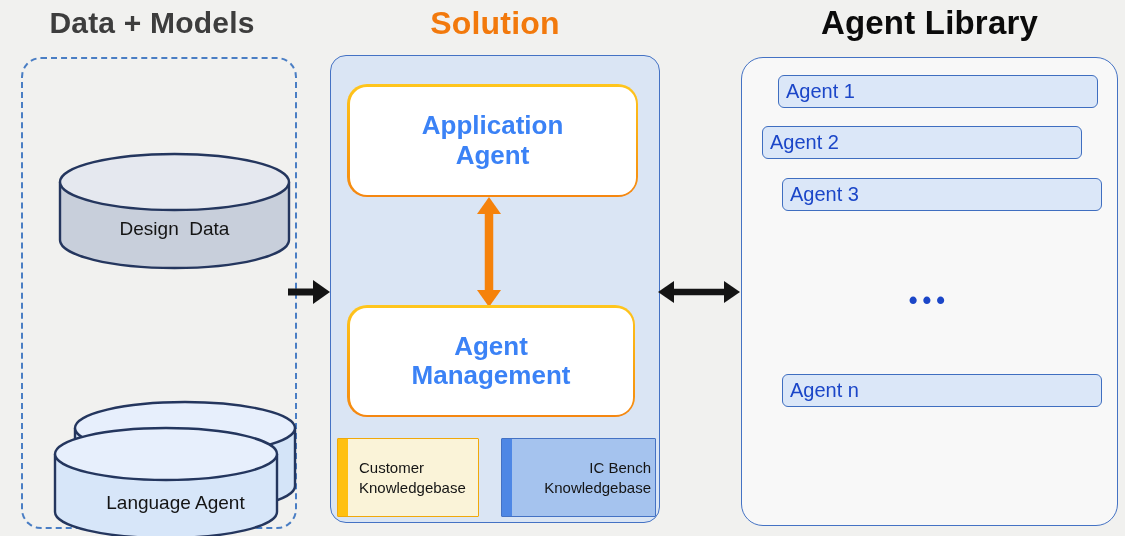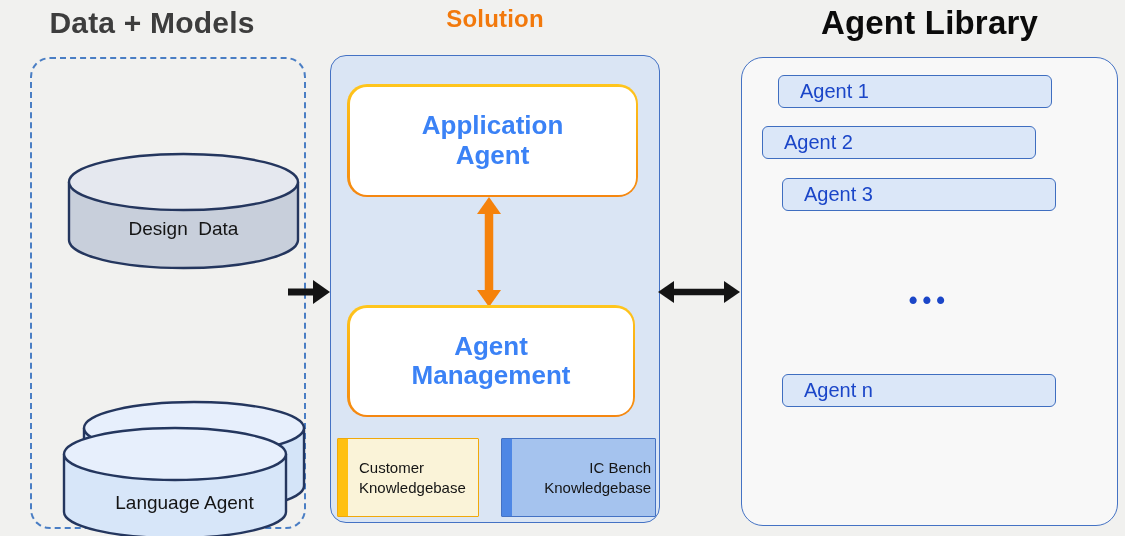--- a/index.html
+++ b/index.html
@@ -14,26 +14,26 @@
     overflow:hidden;
   }
   .col-title{
     position:absolute;
     text-align:center;
     font-weight:700;
     letter-spacing:0.2px;
     white-space:nowrap;
   }
   .title-left{left:14px;width:276px;top:6px;font-size:30px;color:#3d3d3d;}
-  .title-solution{left:330px;width:330px;top:5px;font-size:24px;color:#f2790c;}
+  .title-solution{left:330px;width:330px;top:5px;font-size:32px;color:#f2790c;}
   .title-library{left:741px;width:377px;top:4px;font-size:33px;color:#0b0b0b;}
 
   
   .left-panel{
-    position:absolute;left:30px;top:57px;width:272px;height:468px;
+    position:absolute;left:21px;top:57px;width:272px;height:468px;
     border:2px dashed #4a7ec4;border-radius:20px;
     background:transparent;
   }
   .cyl-block{position:absolute;}
   .cyl-design{left:35px;top:93px;width:233px;height:120px;}
   .cyl-lang{left:30px;top:341px;width:245px;height:142px;}
   .cyl-label{
     position:absolute;left:0;width:100%;
     text-align:center;font-size:19px;color:#141414;
     white-space:pre;
@@ -86,25 +86,25 @@
   .arrow-right{position:absolute;left:288px;top:279px;}
   .arrow-double{position:absolute;left:658px;top:279px;}
 
   
   .library-panel{
     position:absolute;left:741px;top:57px;width:377px;height:469px;
     background:#f8f8f8;border:1.5px solid #4472c4;border-radius:22px;
     box-sizing:border-box;
   }
   .chip{
-    position:absolute;width:274px;height:33px;
+    position:absolute;width:320px;height:33px;
     background:#dbe7f8;border:1.4px solid #3f6ec0;border-radius:6px;
     box-sizing:border-box;
     display:flex;align-items:center;
-    padding-left:21px;
+    padding-left:7px;
     font-size:20px;color:#1b46c8;
   }
   .chip-1{left:36px;top:17px;}
   .chip-2{left:20px;top:68px;}
   .chip-3{left:40px;top:120px;}
   .chip-n{left:40px;top:316px;}
   .lib-ellipsis{
     position:absolute;left:0;width:100%;top:228px;
     text-align:center;
     font-size:25px;font-weight:700;letter-spacing:5px;color:#1b46c8;

